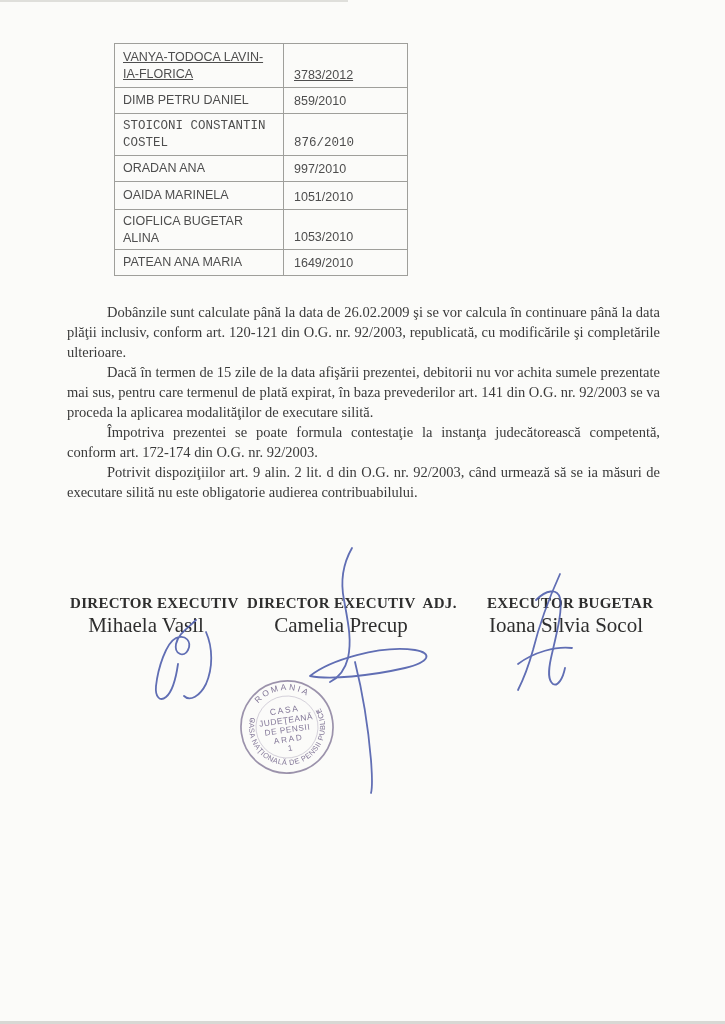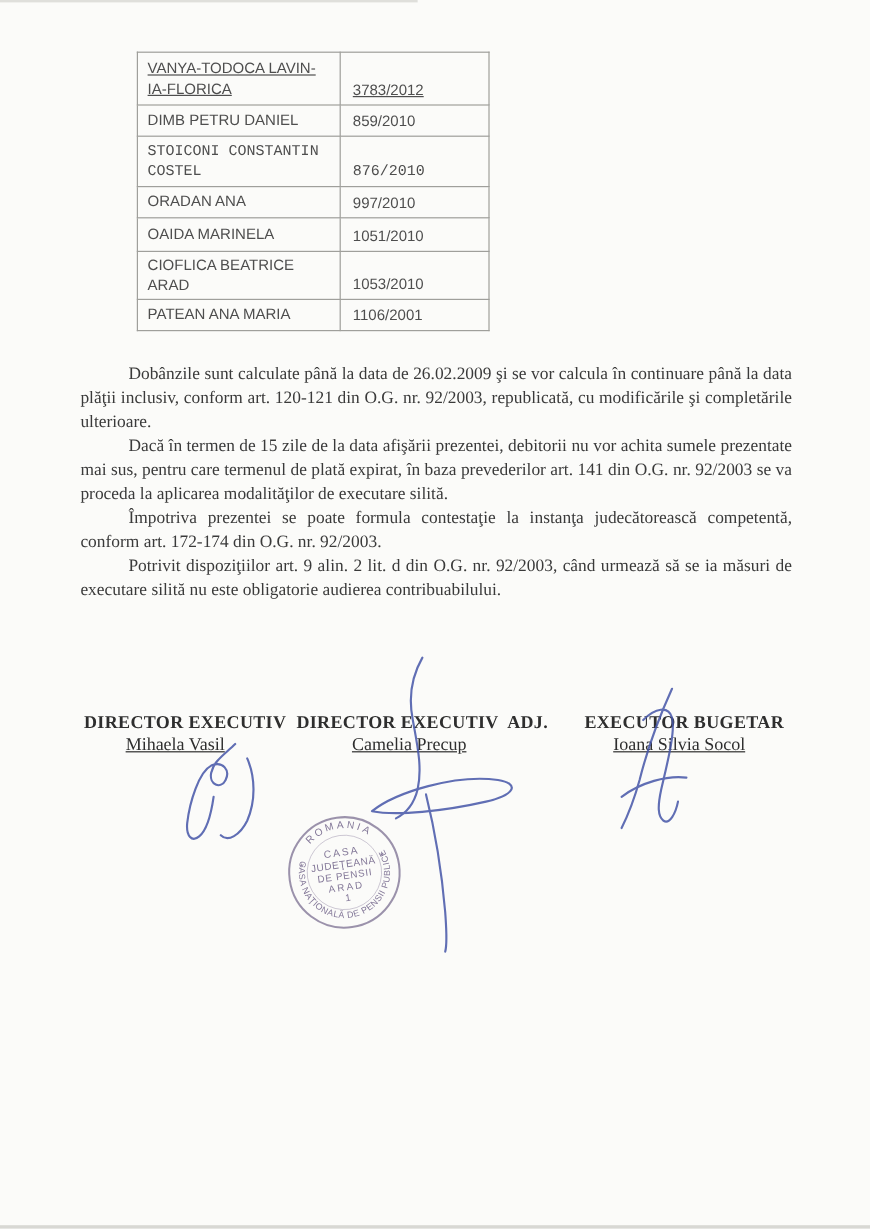--- a/index.html
+++ b/index.html
@@ -38,21 +38,21 @@
     font-size:14.5px;line-height:20px;color:#3a3a3a;
     text-align:justify;
   }
   .legal-text p{margin:0;text-indent:40px;}
 
   
   .signatory{position:absolute;top:595px;text-align:center;color:#2e2e2e;}
   .signatory .title{
     font-weight:bold;font-size:15px;letter-spacing:.3px;white-space:pre;
   }
-  .signatory .name{font-size:15px;margin-top:1px;text-decoration:underline;}
+  .signatory .name{font-size:21px;margin-top:1px;}
   .sig-b1{left:70px;width:152px;}
   .sig-b2{left:247px;width:188px;}
   .sig-b3{left:487px;width:158px;}
 
   
   .stamp-wrap{position:absolute;left:237px;top:677px;width:100px;height:100px;z-index:2;}
   .stamp-wrap svg{opacity:.88;}
   .sign-overlay{position:absolute;left:0;top:540px;width:725px;height:270px;z-index:3;pointer-events:none;}
 </style>
 </head>
@@ -77,26 +77,26 @@
     </tr>
     <tr class="h26">
       <td class="name">ORADAN ANA</td>
       <td class="caseno">997/2010</td>
     </tr>
     <tr class="h28">
       <td class="name">OAIDA MARINELA</td>
       <td class="caseno">1051/2010</td>
     </tr>
     <tr class="h40">
-      <td class="name">CIOFLICA BEATRICE ARAD</td>
+      <td class="name">CIOFLICA BUGETAR ALINA</td>
       <td class="caseno">1053/2010</td>
     </tr>
     <tr class="h26">
       <td class="name">PATEAN ANA MARIA</td>
-      <td class="caseno">1106/2001</td>
+      <td class="caseno">1649/2010</td>
     </tr>
   </tbody>
 </table>
 
 <div class="legal-text">
   <p>Dobânzile sunt calculate până la data de 26.02.2009 şi se vor calcula în continuare până la data plăţii inclusiv, conform art. 120-121 din O.G. nr. 92/2003, republicată, cu modificările şi completările ulterioare.</p>
   <p>Dacă în termen de 15 zile de la data afişării prezentei, debitorii nu vor achita sumele prezentate mai sus, pentru care termenul de plată expirat, în baza prevederilor art. 141 din O.G. nr. 92/2003 se va proceda la aplicarea modalităţilor de executare silită.</p>
   <p>Împotriva prezentei se poate formula contestaţie la instanţa judecătorească competentă, conform art. 172-174 din O.G. nr. 92/2003.</p>
   <p>Potrivit dispoziţiilor art. 9 alin. 2 lit. d din O.G. nr. 92/2003, când urmează să se ia măsuri de executare silită nu este obligatorie audierea contribuabilului.</p>
 </div>

